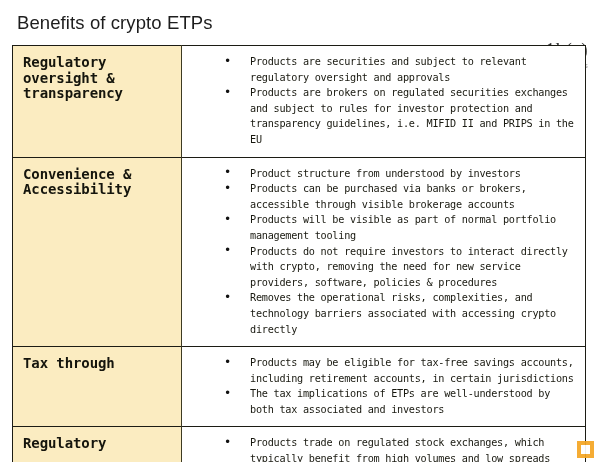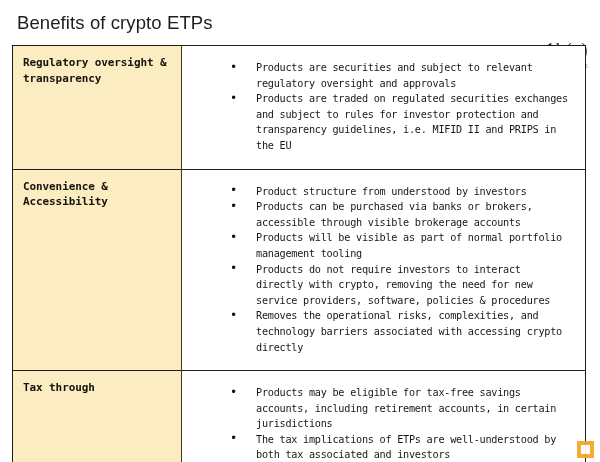--- a/index.html
+++ b/index.html
@@ -86,28 +86,28 @@
     background: #fbecc1;
     border-right: 1.6px solid #3d3a22;
     padding: 9px 8px 10px 10px;
   }
   td.body-cell {
     background: #ffffff;
     padding: 8px 6px 9px 0;
   }
   .cat-label {
     font-family: "DejaVu Sans Mono", "Liberation Mono", monospace;
-    font-size: 11px;
+    font-size: 14px;
     font-weight: bold;
     line-height: 15.5px;
     color: #15150d;
     letter-spacing: -0.1px;
   }
   ul.bullets {
-    margin: 6px;
+    margin: 0;
     padding: 0 0 0 42px;
     list-style: none;
   }
   ul.bullets li {
     position: relative;
     font-family: "DejaVu Sans Mono", "Liberation Mono", monospace;
     font-size: 10.2px;
     line-height: 15.6px;
     color: #18180f;
     letter-spacing: -0.25px;
@@ -172,21 +172,21 @@
 
 <table id="benefits-table">
   <tbody>
     <tr>
       <td class="cat-cell">
         <div class="cat-label">Regulatory oversight &amp; transparency</div>
       </td>
       <td class="body-cell">
         <ul class="bullets">
           <li>Products are securities and subject to relevant regulatory oversight and approvals</li>
-          <li>Products are traded on regulated securities exchanges and subject to rules for investor protection and transparency guidelines, i.e. MIFID II and PRIPS in the EU</li>
+          <li>Products are brokers on regulated securities exchanges and subject to rules for investor protection and transparency guidelines, i.e. MIFID II and PRIPS in the EU</li>
         </ul>
       </td>
     </tr>
 
     <tr>
       <td class="cat-cell">
         <div class="cat-label">Convenience &amp; Accessibility</div>
       </td>
       <td class="body-cell">
         <ul class="bullets">

